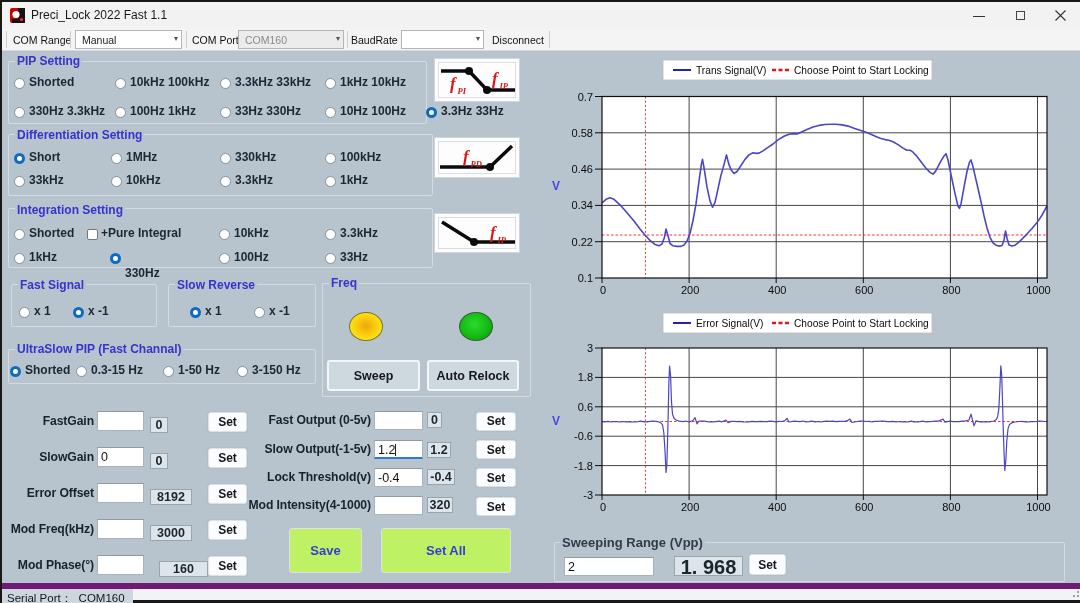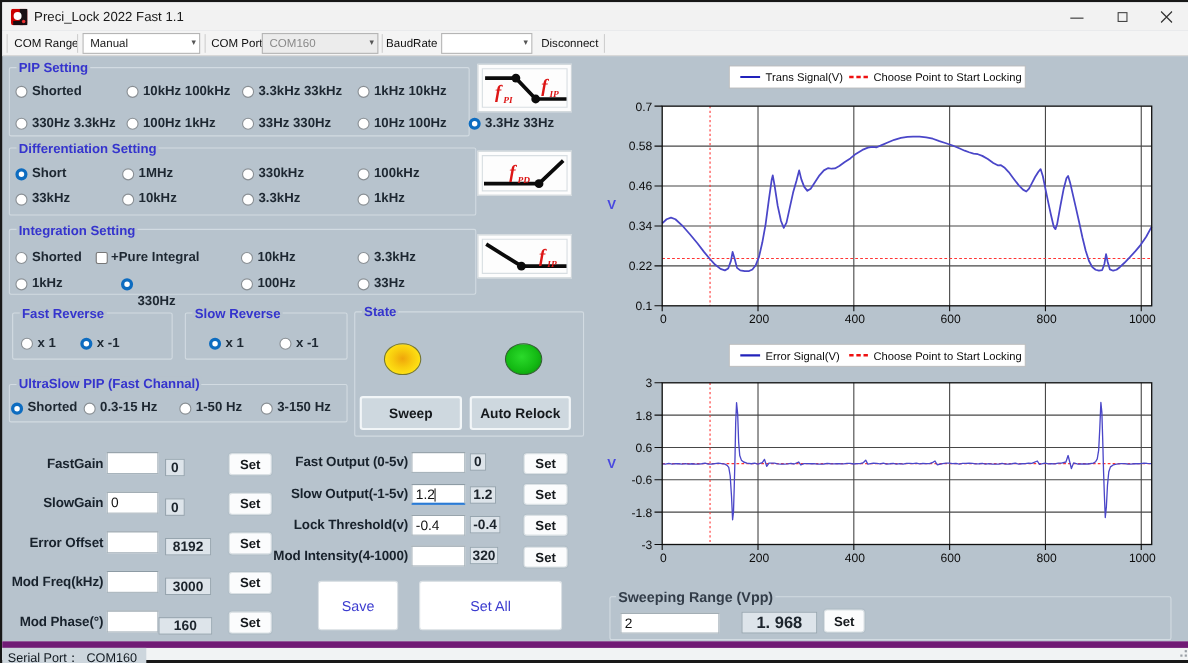--- a/index.html
+++ b/index.html
@@ -18,21 +18,21 @@
 .combo.dis i{color:#8a8a8a}
 .grp{position:absolute;border:1px solid rgba(248,252,255,0.42);border-radius:2px}
 .glab{position:absolute;font-size:12px;font-weight:700;color:#3534cd;padding:0 2px;background:#b7c3cd;white-space:nowrap}
 .rd{position:absolute;width:11px;height:11px;border-radius:50%;background:#fff;border:1.5px solid #898f94}
 .rd.sel{border:3.6px solid #0d6cc0}
 .cb{position:absolute;width:11px;height:11px;background:#fff;border:1.5px solid #777;border-radius:2px}
 .opt{position:absolute;font-size:12px;font-weight:600;color:#1d2731;white-space:nowrap}
 .btn{position:absolute;background:#ccd6dd;border:2px solid #eef3f6;border-radius:3px;color:#15191d;font-size:12px;font-weight:600;display:flex;align-items:center;justify-content:center;white-space:nowrap}
 .btn.set{background:#fbfcfd;border:1px solid #dbe1e5;box-shadow:0 0 0 1px rgba(160,175,185,0.25)}
 .btn.big{font-size:12.5px;font-weight:600;background:#ced8df;border:2px solid #f2f6f8}
-.btn.blue{background:#ffffff;border:1px solid #dbe1e5;color:#3c3ccf;font-size:13px;font-weight:400}
+.btn.blue{background:#bef264;border:1px solid #dbe1e5;color:#3c3ccf;font-size:13px;font-weight:700}
 .led{position:absolute;width:34px;height:29px;border-radius:50%;border:1.6px solid}
 .flab{position:absolute;font-weight:700;color:#18222c;white-space:nowrap;letter-spacing:-0.1px}
 .inp{position:absolute;background:#fff;border:1px solid #a8b4bc;border-top-color:#8d9ba4;font-size:12.5px;color:#111;padding-left:3px;line-height:18px}
 .disp{position:absolute;background:#dde4ea;border:1px solid #97a5af;font-size:12.5px;font-weight:600;color:#1c242c;text-align:center;line-height:15px}
 .status{position:absolute;left:2px;top:583px;width:1080px;height:17px;background:#f1f3f4;border-top:6px solid #701a75}
 .schip{position:absolute;left:0;top:0;height:17px;background:#cdd6dd;font-size:11.5px;color:#10181f;padding:2px 8px 0 5px;font-weight:400}
 .chart{position:absolute}
 .tk{font-size:11px;fill:#0c0c0c;font-family:"Liberation Sans",sans-serif}
 .lg{font-size:10.2px;fill:#0c0c0c;font-family:"Liberation Sans",sans-serif}
 .vlab{font-size:12px;font-weight:700;fill:#4848e0;font-family:"Liberation Sans",sans-serif}
@@ -82,27 +82,27 @@
 <span class="tlab" style="left:490px">Disconnect</span>
 <span class="tsep" style="left:547px"></span>
 </div>
 <div class="grp" style="left:8px;top:61px;width:419px;height:63px"></div>
         <span class="glab" style="left:15px;top:54px">PIP Setting</span>
 <div class="grp" style="left:8px;top:134px;width:425px;height:62px"></div>
         <span class="glab" style="left:15px;top:128px">Differentiation Setting</span>
 <div class="grp" style="left:8px;top:208px;width:425px;height:60px"></div>
         <span class="glab" style="left:15px;top:203px">Integration Setting</span>
 <div class="grp" style="left:11px;top:284px;width:146px;height:43px"></div>
-        <span class="glab" style="left:18px;top:278px">Fast Reverse</span>
+        <span class="glab" style="left:18px;top:278px">Fast Signal</span>
 <div class="grp" style="left:168px;top:284px;width:148px;height:43px"></div>
         <span class="glab" style="left:175px;top:278px">Slow Reverse</span>
 <div class="grp" style="left:8px;top:349px;width:308px;height:35px"></div>
         <span class="glab" style="left:15px;top:342px">UltraSlow PIP (Fast Channal)</span>
 <div class="grp" style="left:322px;top:283px;width:209px;height:114px"></div>
-        <span class="glab" style="left:329px;top:276px">State</span>
+        <span class="glab" style="left:329px;top:276px">Freq</span>
 <div class="grp" style="left:554px;top:542px;width:511px;height:40px"></div>
         <span class="glab" style="left:560px;top:535px;color:#323c48;font-size:13px">Sweeping Range (Vpp)</span>
 <span class="rd" style="left:13.5px;top:77.5px"></span>
         <span class="opt" style="left:29px;top:75px">Shorted</span>
 <span class="rd" style="left:114.5px;top:77.5px"></span>
         <span class="opt" style="left:130px;top:75px">10kHz 100kHz</span>
 <span class="rd" style="left:219.5px;top:77.5px"></span>
         <span class="opt" style="left:235px;top:75px">3.3kHz 33kHz</span>
 <span class="rd" style="left:324.5px;top:77.5px"></span>
         <span class="opt" style="left:340px;top:75px">1kHz 10kHz</span>
@@ -200,42 +200,42 @@
 <span class="flab" style="right:986px;top:485.5px;font-size:12.2px">Error Offset</span>
 <span class="inp" style="left:97px;top:483.0px;width:47px;height:20px"></span>
 <span class="disp" style="left:150px;top:489px;width:42px;height:16px">8192</span>
 <span class="btn set" style="left:208px;top:484px;width:39px;height:20px">Set</span>
 <span class="flab" style="right:986px;top:521.5px;font-size:12.2px">Mod Freq(kHz)</span>
 <span class="inp" style="left:97px;top:519.0px;width:47px;height:20px"></span>
 <span class="disp" style="left:150px;top:525px;width:42px;height:16px">3000</span>
 <span class="btn set" style="left:208px;top:520px;width:39px;height:20px">Set</span>
 <span class="flab" style="right:986px;top:557.5px;font-size:12.2px">Mod Phase(°)</span>
 <span class="inp" style="left:97px;top:555.0px;width:47px;height:20px"></span>
-<span class="disp" style="left:144px;top:561px;width:49px;height:16px">160</span>
+<span class="disp" style="left:159px;top:561px;width:49px;height:16px">160</span>
 <span class="btn set" style="left:208px;top:555.5px;width:39px;height:20px">Set</span>
 <span class="flab" style="right:709px;top:412.5px;font-size:12.2px">Fast Output (0-5v)</span>
 <span class="inp" style="left:374px;top:410.5px;width:49px;height:19px;"></span>
 <span class="disp" style="left:427px;top:412px;width:15px;height:16px">0</span>
 <span class="btn set" style="left:476px;top:411.5px;width:40px;height:19px">Set</span>
 <span class="flab" style="right:709px;top:441.5px;font-size:12.2px">Slow Output(-1-5v)</span>
 <span class="inp" style="left:374px;top:439.5px;width:49px;height:19px;border-bottom:2px solid #2a7ad4;">1.2<span style="display:inline-block;width:1px;height:12px;background:#222;vertical-align:-2px"></span></span>
 <span class="disp" style="left:427px;top:442px;width:24px;height:16px">1.2</span>
 <span class="btn set" style="left:476px;top:440px;width:40px;height:19px">Set</span>
 <span class="flab" style="right:709px;top:469.5px;font-size:12.2px">Lock Threshold(v)</span>
 <span class="inp" style="left:374px;top:467.5px;width:49px;height:19px;">-0.4</span>
 <span class="disp" style="left:427px;top:469px;width:28px;height:16px">-0.4</span>
 <span class="btn set" style="left:476px;top:468px;width:40px;height:19px">Set</span>
 <span class="flab" style="right:709px;top:497.5px;font-size:12.2px">Mod Intensity(4-1000)</span>
 <span class="inp" style="left:374px;top:495.5px;width:49px;height:19px;"></span>
 <span class="disp" style="left:427px;top:497px;width:26px;height:16px">320</span>
 <span class="btn set" style="left:476px;top:497px;width:40px;height:19px">Set</span>
 <span class="btn blue" style="left:289px;top:528px;width:73px;height:45px">Save</span>
 <span class="btn blue" style="left:381px;top:528px;width:130px;height:45px">Set All</span>
 <span class="inp" style="left:564px;top:557px;width:90px;height:19px">2</span>
-<span class="disp" style="left:674px;top:556px;width:69px;height:20px;font-size:15px;line-height:20px">1. 968</span>
+<span class="disp" style="left:674px;top:556px;width:69px;height:20px;font-size:20px;line-height:20px">1. 968</span>
 <span class="btn set" style="left:749px;top:554px;width:37px;height:21px">Set</span>
 <svg class="chart" style="left:540px;top:55px" width="540" height="250" viewBox="0 0 540 250">
 <rect x="62" y="41.5" width="445" height="181.5" fill="#fff"></rect>
 <g stroke="#474747" stroke-width="1">
             <line x1="62" y1="77.8" x2="507" y2="77.8"></line>
             <line x1="62" y1="114.1" x2="507" y2="114.1"></line>
             <line x1="62" y1="150.4" x2="507" y2="150.4"></line>
             <line x1="62" y1="186.7" x2="507" y2="186.7"></line>
             <line x1="149.1" y1="41.5" x2="149.1" y2="223"></line>
             <line x1="236.2" y1="41.5" x2="236.2" y2="223"></line>

